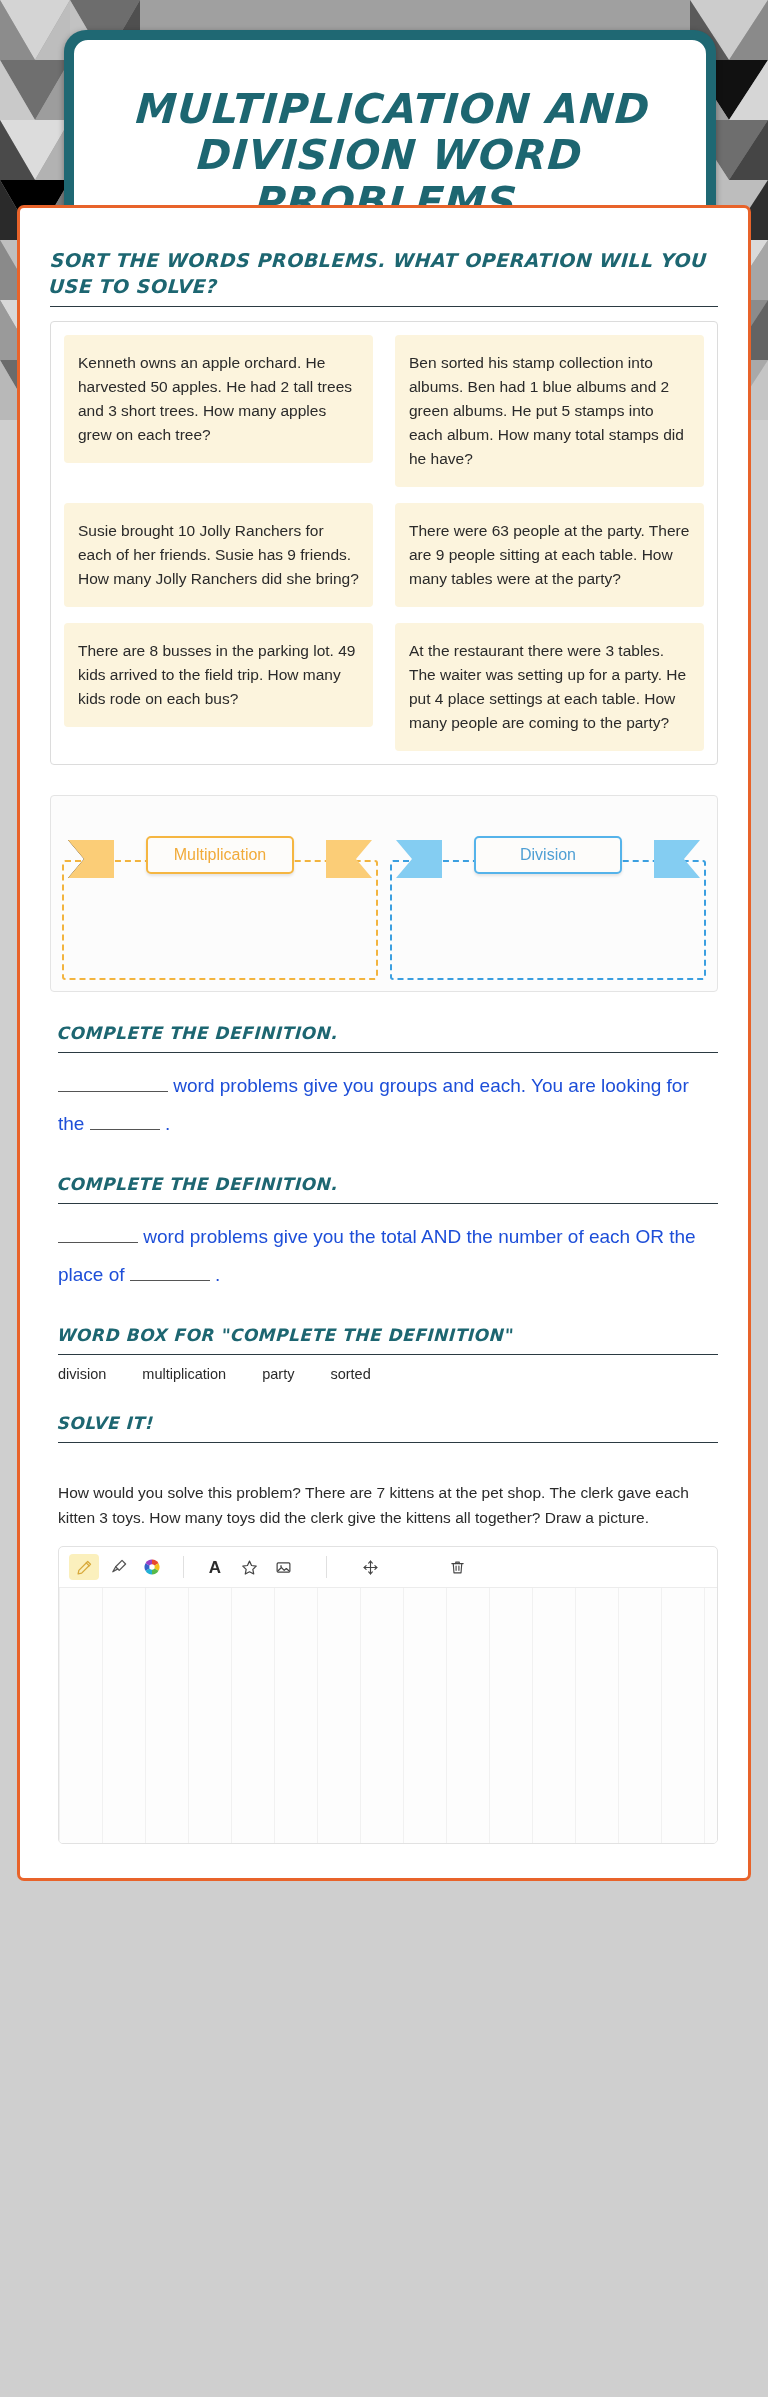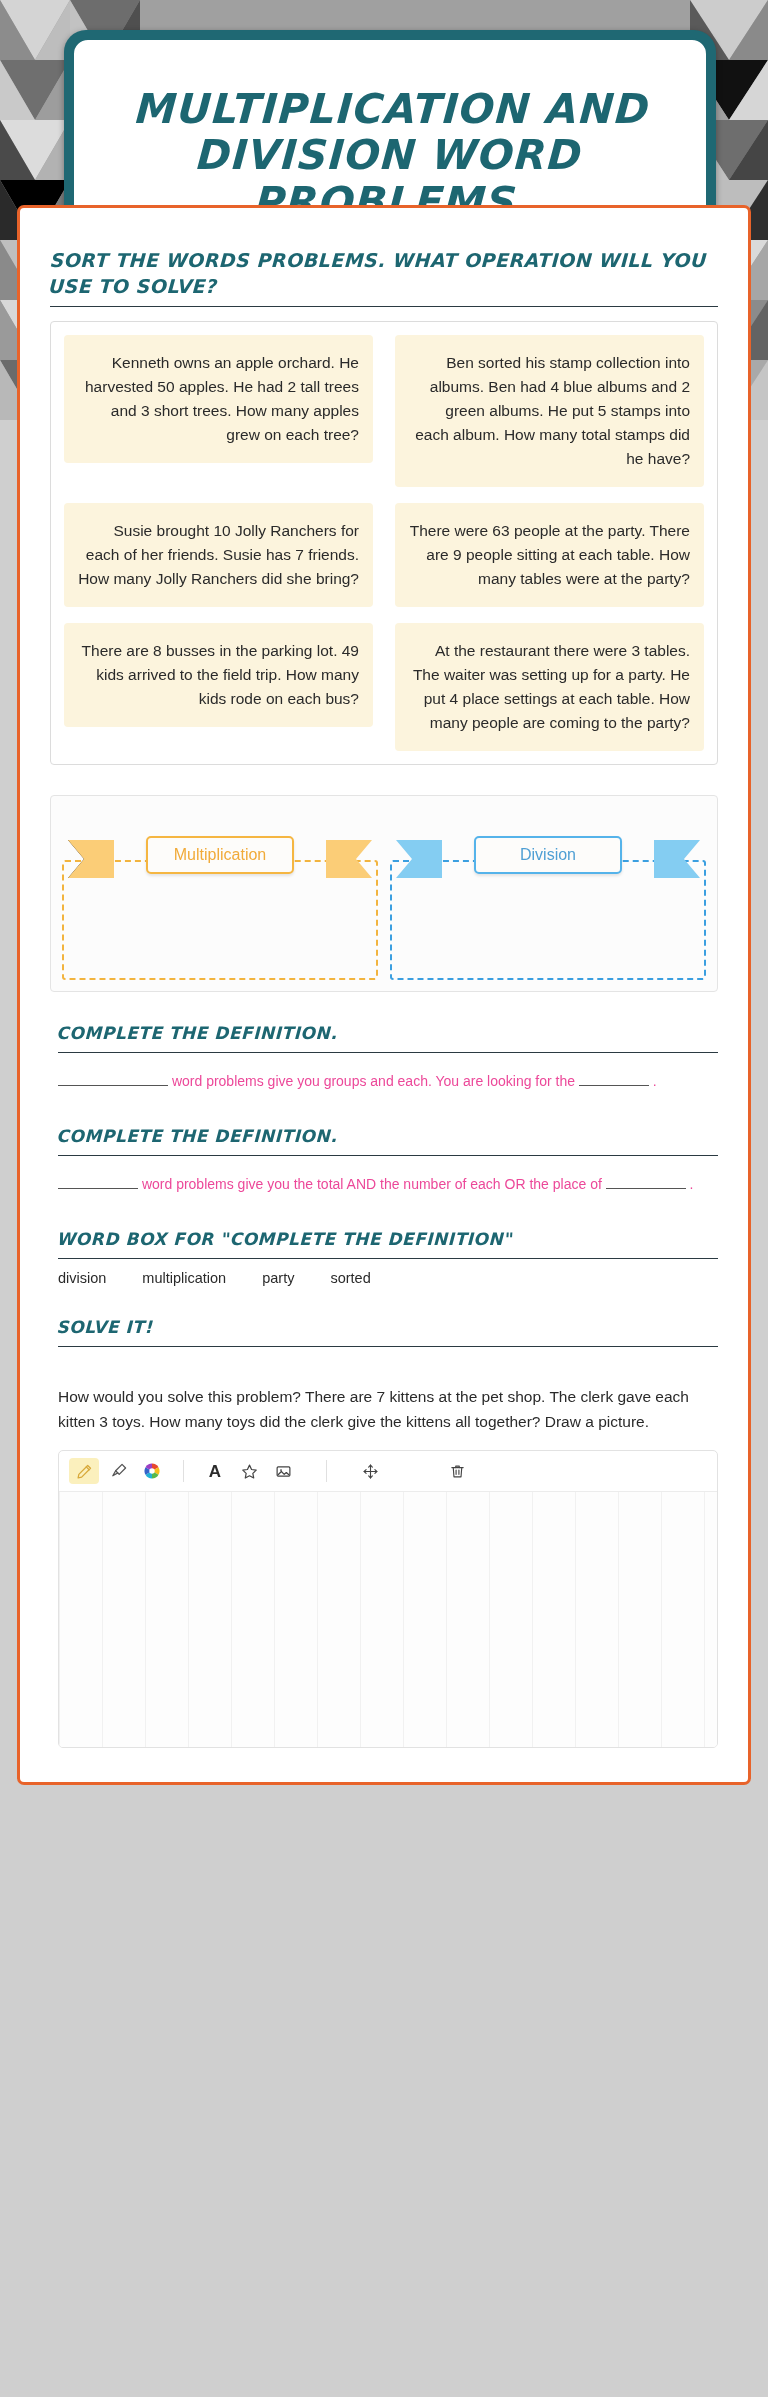--- a/index.html
+++ b/index.html
@@ -109,21 +109,21 @@
     display: grid;
     grid-template-columns: 1fr 1fr;
     column-gap: 22px;
     row-gap: 16px;
     align-items: start;
   }
   .problem-card {
     background: #fcf4dd;
     border-radius: 4px;
     padding: 16px 14px;
-    text-align: right;
+    text-align: left;
     font-size: 15.5px;
     line-height: 1.55;
     color: #2a2a2a;
   }
 
   
   .sort-frame {
     border: 1px solid #e4e4e4;
     border-radius: 4px;
     background: #fcfcfc;
@@ -169,23 +169,23 @@
   .drop-zone {
     margin-top: -17px;
     height: 120px;
     border-radius: 3px;
   }
   .drop-zone.mult { border: 2px dashed #f2b43f; }
   .drop-zone.div  { border: 2px dashed #3b9fe0; }
 
   
   .def-text {
-    font-size: 14px;
+    font-size: 19px;
     line-height: 2.0;
-    color: #ec4899;
+    color: #1d4ed8;
   }
   .blank {
     display: inline-block;
     border-bottom: 1px solid #555;
     height: 15px;
     vertical-align: baseline;
   }
   .blank.w-long  { width: 110px; }
   .blank.w-med   { width: 80px;  }
   .blank.w-short { width: 70px;  }
@@ -339,22 +339,22 @@
 
   <div class="sheet">
 
     <div class="section">
       <div class="sec-heading">Sort the words problems. What operation will you use to solve?</div>
       <hr class="sec-rule">
 
       <div class="cards-frame">
         <div class="cards-grid">
           <div class="problem-card">Kenneth owns an apple orchard. He harvested 50 apples. He had 2 tall trees and 3 short trees. How many apples grew on each tree?</div>
-          <div class="problem-card">Ben sorted his stamp collection into albums. Ben had 4 blue albums and 2 green albums. He put 5 stamps into each album. How many total stamps did he have?</div>
-          <div class="problem-card">Susie brought 10 Jolly Ranchers for each of her friends. Susie has 7 friends. How many Jolly Ranchers did she bring?</div>
+          <div class="problem-card">Ben sorted his stamp collection into albums. Ben had 1 blue albums and 2 green albums. He put 5 stamps into each album. How many total stamps did he have?</div>
+          <div class="problem-card">Susie brought 10 Jolly Ranchers for each of her friends. Susie has 9 friends. How many Jolly Ranchers did she bring?</div>
           <div class="problem-card">There were 63 people at the party. There are 9 people sitting at each table. How many tables were at the party?</div>
           <div class="problem-card">There are 8 busses in the parking lot. 49 kids arrived to the field trip. How many kids rode on each bus?</div>
           <div class="problem-card">At the restaurant there were 3 tables. The waiter was setting up for a party. He put 4 place settings at each table. How many people are coming to the party?</div>
         </div>
       </div>
     </div>
 
     <div class="section">
       <div class="sort-frame">
 

